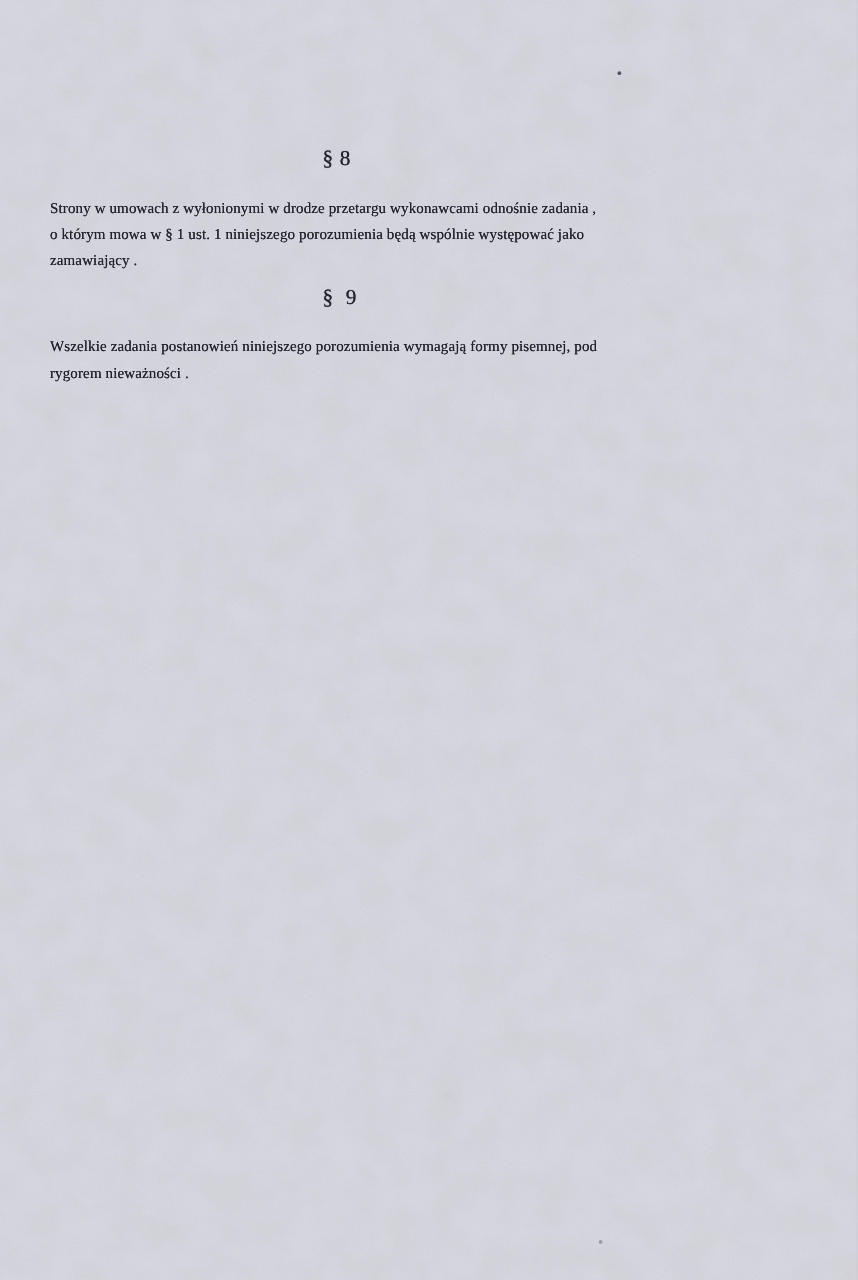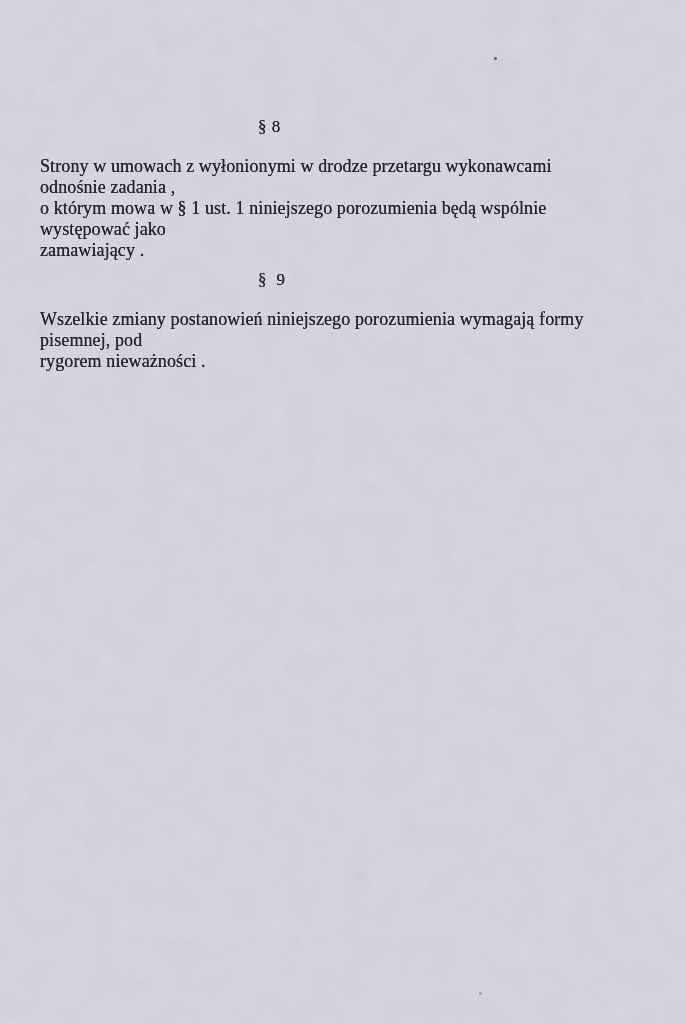--- a/index.html
+++ b/index.html
@@ -37,21 +37,21 @@
     font-size: 17px;
     line-height: 19px;
     padding-left: 218px;
     white-space: pre;
     margin: 0 0 20px 0;
     font-weight: normal;
     letter-spacing: 0.5px;
     text-shadow: 0 0 0.6px #2a2a34;
   }
   .section-body {
-    font-size: 18px;
+    font-size: 12px;
     line-height: 21px;
     margin: 0;
     white-space: pre-line;
     letter-spacing: 0.1px;
     text-shadow: 0 0 0.5px #2e2e38;
   }
   .speck {
     position: absolute;
     border-radius: 50%;
     pointer-events: none;
@@ -90,21 +90,21 @@
 
     <div class="section">
       <div class="section-heading">§ 8</div>
       <p class="section-body">Strony w umowach z wyłonionymi w drodze przetargu wykonawcami odnośnie zadania ,
 o którym mowa w § 1 ust. 1 niniejszego porozumienia będą wspólnie występować jako
 zamawiający .</p>
     </div>
 
     <div class="section">
       <div class="section-heading">§  9</div>
-      <p class="section-body">Wszelkie zmiany postanowień niniejszego porozumienia wymagają formy pisemnej, pod
+      <p class="section-body">Wszelkie zadania postanowień niniejszego porozumienia wymagają formy pisemnej, pod
 rygorem nieważności .</p>
     </div>
 
     <div class="section">
     </div>
 
   </div>
 
   <div class="speck speck-top"></div>
   <div class="speck speck-bottom"></div>

